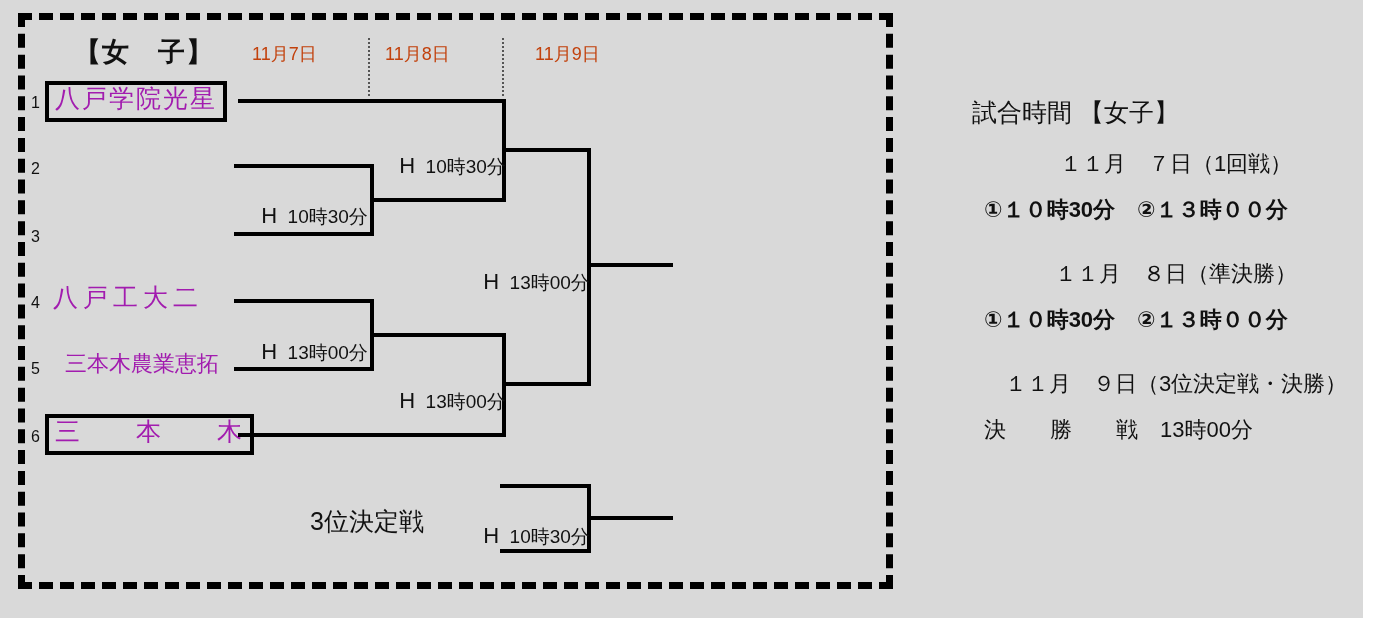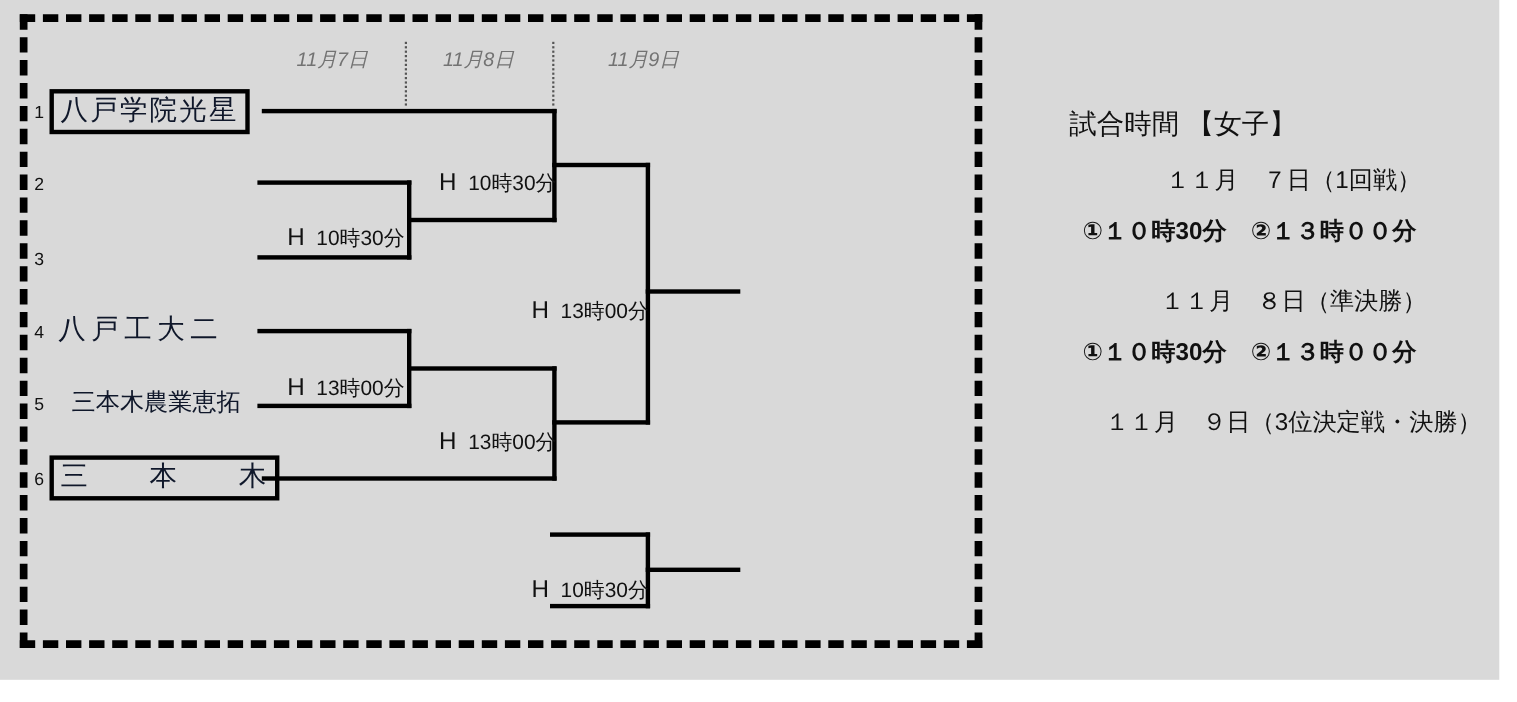--- a/index.html
+++ b/index.html
@@ -60,38 +60,37 @@
     position: absolute;
     font-size: 27px;
     font-weight: 700;
     color: #111111;
     letter-spacing: 1px;
     white-space: pre;
   }
   .date-head {
     position: absolute;
     font-size: 18px;
-    color: #737373;
-    white-space: pre;
-    text-align: center;
-    font-style: italic;
+    color: #c2410c;
+    white-space: pre;
   }
   .seed-no {
     position: absolute;
     font-size: 16px;
     color: #111111;
     text-align: right;
     width: 18px;
   }
   .team {
     position: absolute;
     font-size: 25px;
-    color: #0f172a;
+    color: #a21caf;
     white-space: pre;
     line-height: 1;
+    font-family: Liberation Mono, monospace;
   }
   .team.boxed {
     border: 4px solid #000000;
     padding: 3px 6px 5px 6px;
     background: transparent;
     line-height: 1;
   }
   .team.plain {
     padding: 3px 0 5px 0;
   }
@@ -149,20 +148,21 @@
 </style>
 </head>
 <body>
 
 <div id="page">
 
   <div id="grey-bg"></div>
 
   <div id="bracket-frame"></div>
 
+  <div class="gender-title" style="left:74px; top:34px;">【女　子】</div>
 
   <div class="date-head" style="left:252px; top:42px; width:100px;">11月7日</div>
   <div class="date-head" style="left:385px; top:42px; width:100px;">11月8日</div>
   <div class="date-head" style="left:535px; top:42px; width:100px;">11月9日</div>
 
   <div class="dotline" style="left:368px; top:38px; height:58px;"></div>
   <div class="dotline" style="left:502px; top:38px; height:58px;"></div>
 
   <div class="seed-no" style="left:22px; top:94px;">1</div>
   <div class="seed-no" style="left:22px; top:160px;">2</div>
@@ -231,30 +231,32 @@
   </div>
 
   <div class="match-time" style="left:378px; top:371px;">
     <span class="h">H</span><span>&nbsp;&nbsp;</span><span>13時00分</span>
   </div>
 
   <div class="match-time" style="left:462px; top:252px;">
     <span class="h">H</span><span>&nbsp;&nbsp;</span><span>13時00分</span>
   </div>
 
+  <div class="third-label" style="left:310px; top:505px;">3位決定戦</div>
 
   <div class="match-time" style="left:462px; top:506px;">
     <span class="h">H</span><span>&nbsp;&nbsp;</span><span>10時30分</span>
   </div>
 
   <div id="schedule">
     <div class="sched-title">試合時間 【女子】</div>
 
     <div class="sched-day">１１月　７日（1回戦）</div>
     <div class="sched-times">①１０時30分　②１３時００分</div>
 
     <div class="sched-day">１１月　８日（準決勝）</div>
     <div class="sched-times">①１０時30分　②１３時００分</div>
 
     <div class="sched-day">１１月　９日（3位決定戦・決勝）</div>
+    <div class="sched-row">決　　勝　　戦　13時00分</div>
   </div>
 
 </div>
 
 </body></html>

